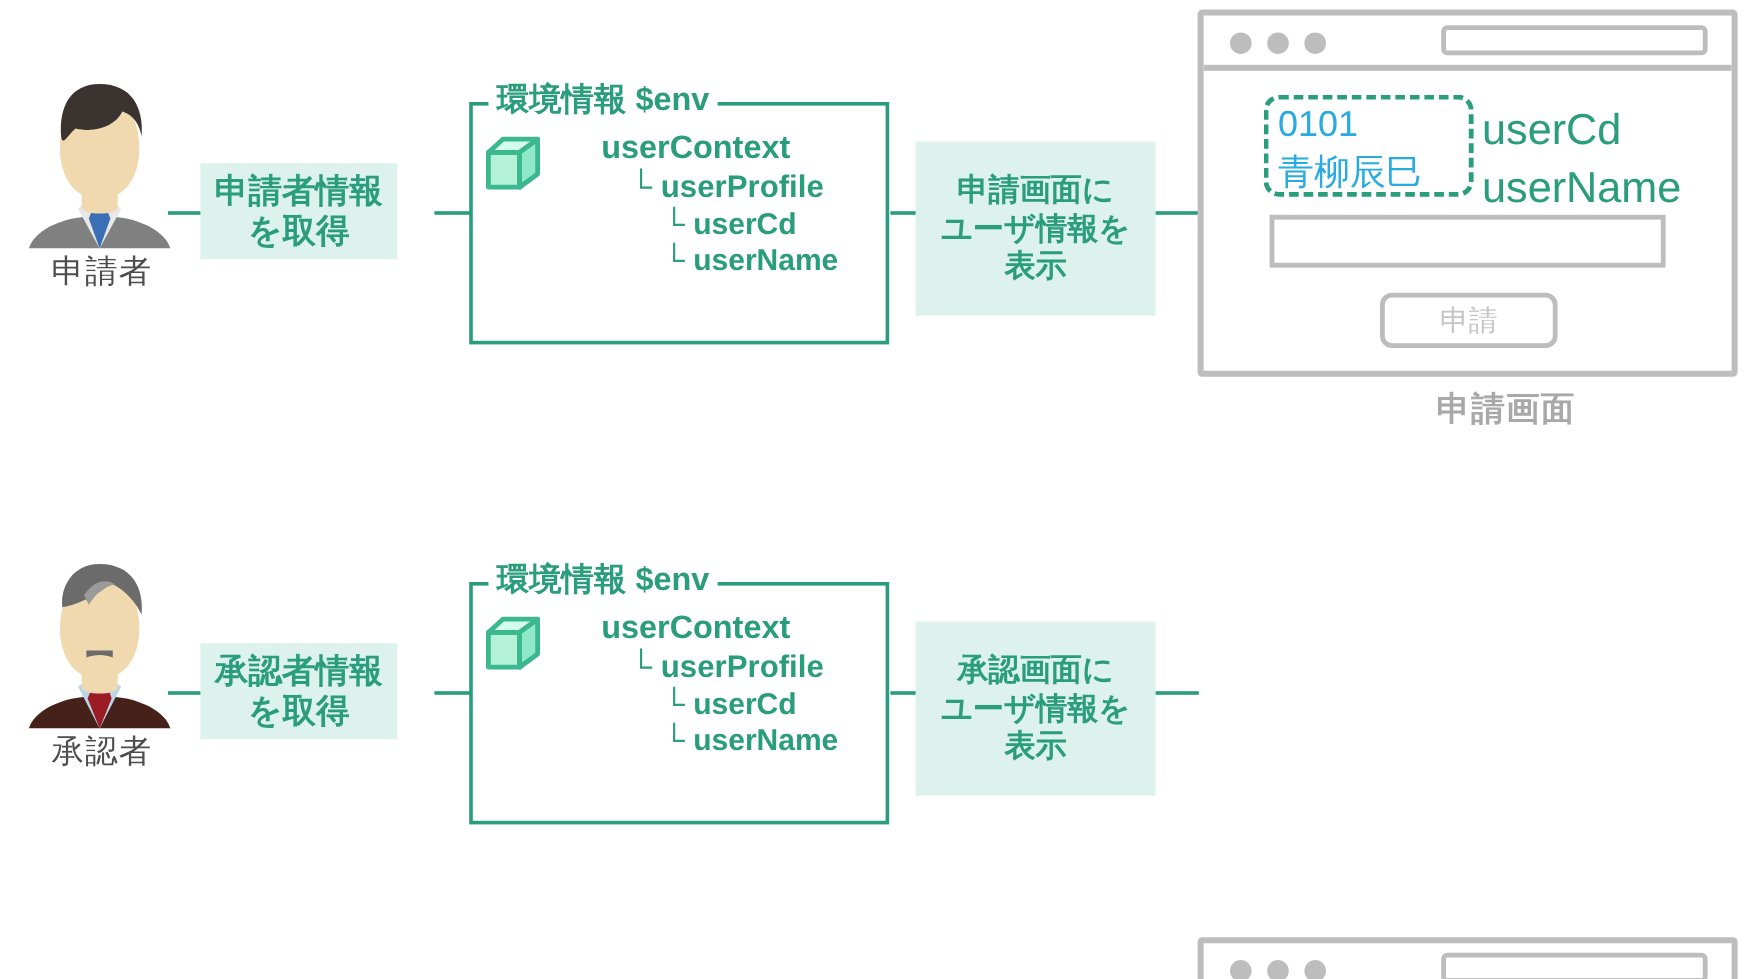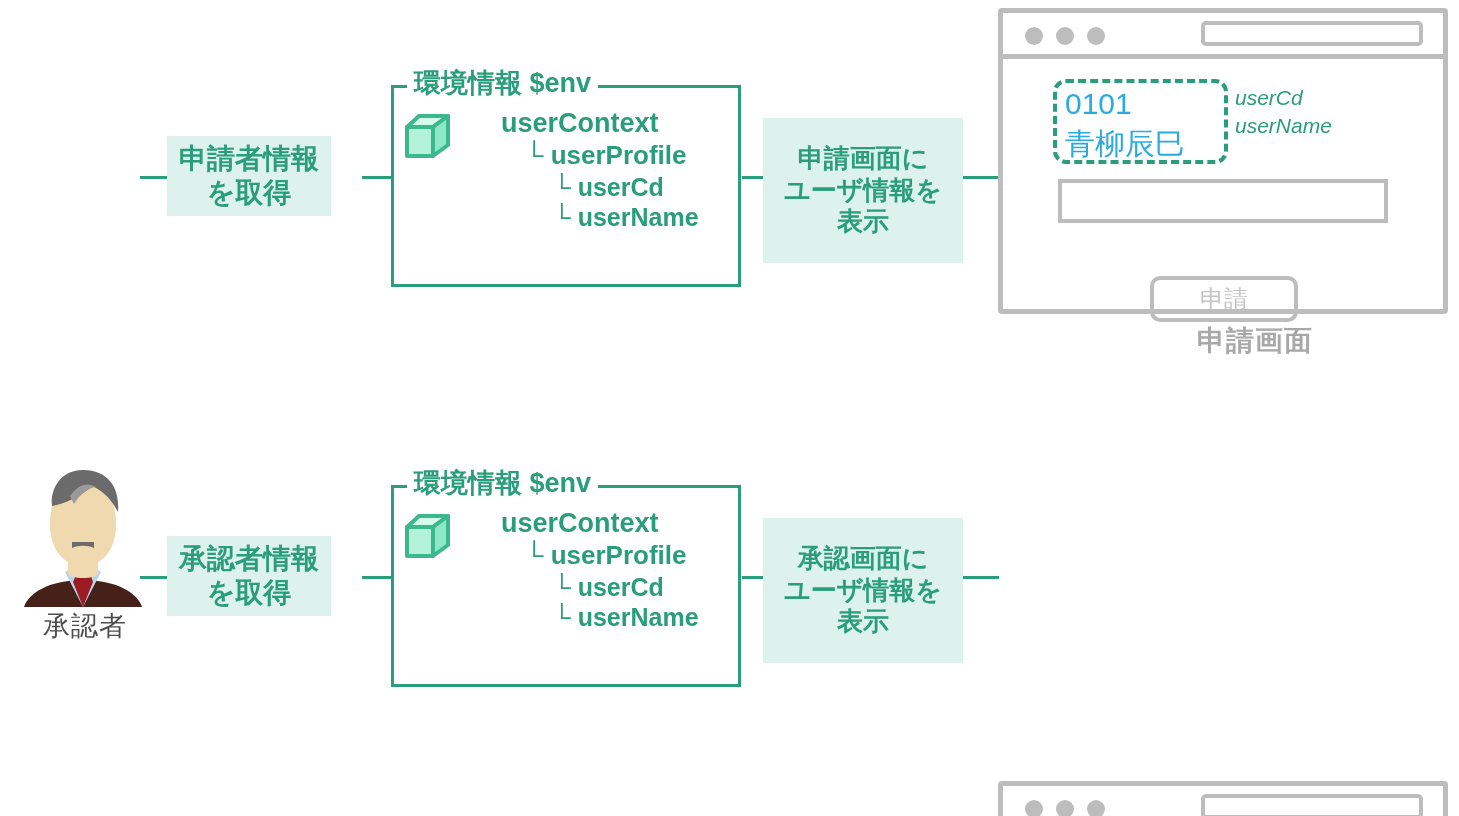--- a/index.html
+++ b/index.html
@@ -70,39 +70,54 @@
     position:absolute;left:198px;top:8px;width:222px;height:25px;
     border:4px solid #bdbdbd;border-radius:5px;box-sizing:border-box;
   }
   .browser .screen{position:absolute;left:0;top:51px;right:0;bottom:0;}
 
   .dashbox{
     position:absolute;border:4px dashed #2a9d7c;border-radius:13px;
     box-sizing:border-box;
   }
   .fieldvals{position:absolute;color:#29abe2;font-size:30px;line-height:1.33;}
-  .fieldlabels{position:absolute;color:#2a9d7c;font-size:21px;line-height:1.33;font-style:italic;}
+  .fieldlabels{position:absolute;color:#2a9d7c;font-size:36px;line-height:1.33;}
   .inputbox{
     position:absolute;border:4px solid #bdbdbd;box-sizing:border-box;
   }
   .mockbtn{
     position:absolute;border:4px solid #bdbdbd;border-radius:10px;box-sizing:border-box;
     display:flex;align-items:center;justify-content:center;
-    color:#c4c4c4;font-size:24px;margin-top:32px;
+    color:#c4c4c4;font-size:24px;
   }
   .screencap{
     position:absolute;text-align:center;color:#a8a8a8;
     font-size:28px;font-weight:bold;letter-spacing:1px;white-space:nowrap;
   }
 </style>
 </head>
 <body>
 
 <div class="row" id="row-applicant">
 
+  <div class="persona">
+    <div class="avatar">
+      <svg viewBox="0 0 130 145" width="130" height="145">
+        <path d="M65 118 C30 118 10 132 6 145 L124 145 C120 132 100 118 65 118 Z" fill="#808080"></path>
+        <path d="M47 112 L65 145 L83 112 L75 106 L55 106 Z" fill="#e8e8e8"></path>
+        <path d="M60 110 L70 110 L74 120 L65 145 L56 120 Z" fill="#3b6fb5"></path>
+        <path d="M50 88 L80 88 L80 110 C80 118 50 118 50 110 Z" fill="#f0d9ae"></path>
+        <ellipse cx="40" cy="64" rx="8" ry="12" fill="#f0d9ae"></ellipse>
+        <ellipse cx="90" cy="64" rx="8" ry="12" fill="#f0d9ae"></ellipse>
+        <path d="M65 18 C88 18 98 38 98 62 C98 88 84 104 65 104 C46 104 32 88 32 62 C32 38 42 18 65 18 Z" fill="#f0d9ae"></path>
+        <path d="M65 8 C92 8 102 28 100 52 C99 44 94 34 84 31 C78 43 62 49 45 45 C38 51 34 60 33 52 C31 28 40 8 65 8 Z" fill="#3a3330"></path>
+      </svg>
+    </div>
+    <div class="caption">申請者</div>
+  </div>
 
   <div class="conn" style="left:140px;top:176px;width:28px;"></div>
 
   <div class="steplabel" id="label-get-applicant">申請者情報
 を取得</div>
 
   <div class="conn" style="left:362px;top:176px;width:30px;"></div>
 
   <div class="envbox">
     <div class="frame"></div>

